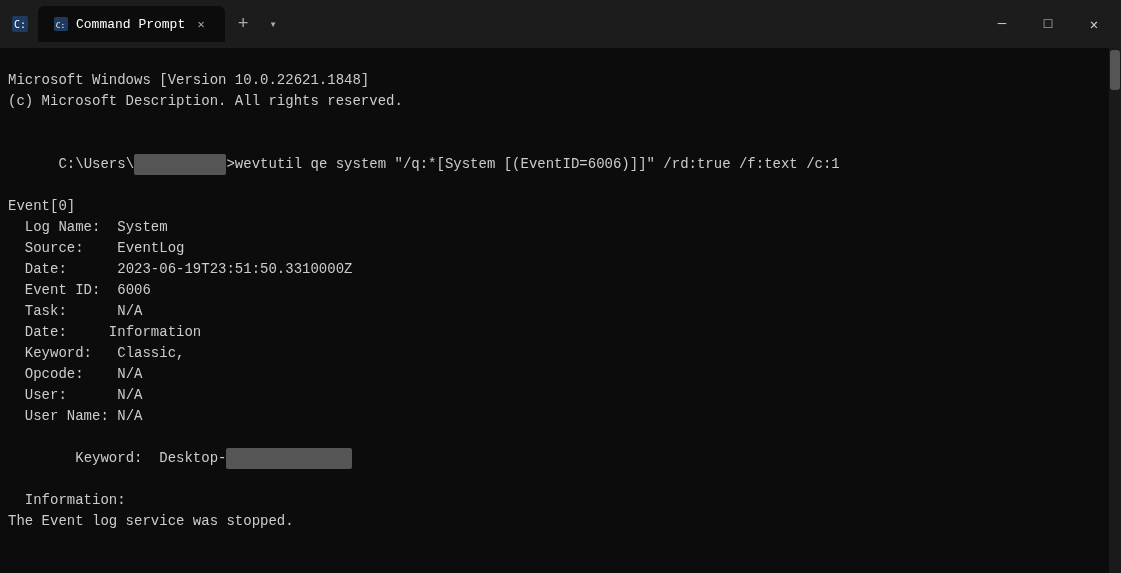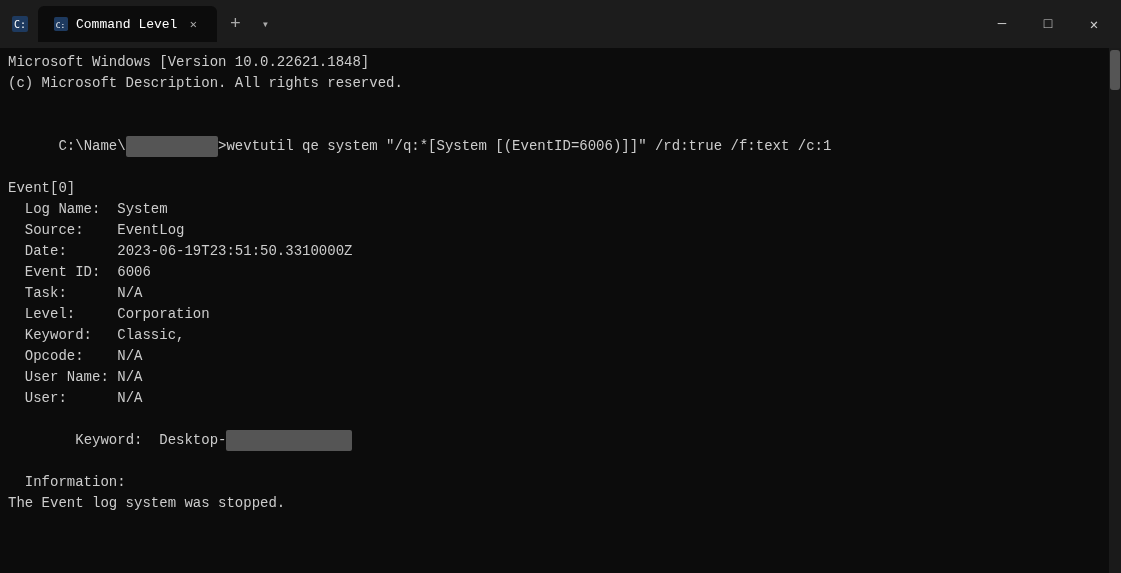--- a/index.html
+++ b/index.html
@@ -120,21 +120,21 @@
       font-size: 14px;
       cursor: pointer;
     }
 
     .terminal-body {
       flex: 1;
       background: #0c0c0c;
       color: #cccccc;
       font-size: 14px;
       line-height: 1.5;
-      padding: 4px 8px;
+      padding: 22px 8px;
       overflow-y: auto;
       position: relative;
     }
 
     .terminal-body .line {
       white-space: pre-wrap;
       word-break: break-all;
     }
 
     .scrollbar {
@@ -178,57 +178,57 @@
           <rect width="16" height="16" rx="2" fill="#1e3a5f"></rect>
           <text x="2" y="12" font-size="10" fill="white" font-family="monospace">C:</text>
         </svg>
       </div>
       <div class="tab-area">
         <div class="tab-active">
           <svg width="14" height="14" viewBox="0 0 16 16">
             <rect width="16" height="16" rx="2" fill="#1e3a5f"></rect>
             <text x="2" y="12" font-size="9" fill="white" font-family="monospace">C:</text>
           </svg>
-          <span>Command Level</span>
+          <span>Command Prompt</span>
           <span class="tab-close">✕</span>
         </div>
         <div class="new-tab-btn">+</div>
         <div class="tab-dropdown">▾</div>
       </div>
     </div>
     <div class="window-controls">
       <div class="win-btn">─</div>
       <div class="win-btn">□</div>
       <div class="win-btn close">✕</div>
     </div>
   </div>
 
   <div class="terminal-body">
     <div class="line">Microsoft Windows [Version 10.0.22621.1848]</div>
     <div class="line">(c) Microsoft Description. All rights reserved.</div>
     <div class="line">&nbsp;</div>
     <div class="line">
-      <span>C:\Name\</span><span class="blurred-text">&nbsp;&nbsp;&nbsp;&nbsp;&nbsp;&nbsp;&nbsp;&nbsp;&nbsp;&nbsp;&nbsp;</span><span>&gt;wevtutil qe system "/q:*[System [(EventID=6006)]]" /rd:true /f:text /c:1</span>
+      <span>C:\Users\</span><span class="blurred-text">&nbsp;&nbsp;&nbsp;&nbsp;&nbsp;&nbsp;&nbsp;&nbsp;&nbsp;&nbsp;&nbsp;</span><span>&gt;wevtutil qe system "/q:*[System [(EventID=6006)]]" /rd:true /f:text /c:1</span>
     </div>
     <div class="line">Event[0]</div>
     <div class="line">  Log Name:  System</div>
     <div class="line">  Source:    EventLog</div>
     <div class="line">  Date:      2023-06-19T23:51:50.3310000Z</div>
     <div class="line">  Event ID:  6006</div>
     <div class="line">  Task:      N/A</div>
-    <div class="line">  Level:     Corporation</div>
+    <div class="line">  Date:     Information</div>
     <div class="line">  Keyword:   Classic,</div>
     <div class="line">  Opcode:    N/A</div>
+    <div class="line">  User:      N/A</div>
     <div class="line">  User Name: N/A</div>
-    <div class="line">  User:      N/A</div>
     <div class="line">
       <span>  Keyword:  Desktop-</span><span class="blurred-text">&nbsp;&nbsp;&nbsp;&nbsp;&nbsp;&nbsp;&nbsp;&nbsp;&nbsp;&nbsp;&nbsp;&nbsp;&nbsp;&nbsp;&nbsp;</span>
     </div>
     <div class="line">  Information:</div>
-    <div class="line">The Event log system was stopped.</div>
+    <div class="line">The Event log service was stopped.</div>
     <div class="line">&nbsp;</div>
     <div class="line">&nbsp;</div>
     <div class="line">
       
     </div>
 
     <div class="scrollbar">
       <div class="scrollbar-thumb"></div>
     </div>
   </div>

